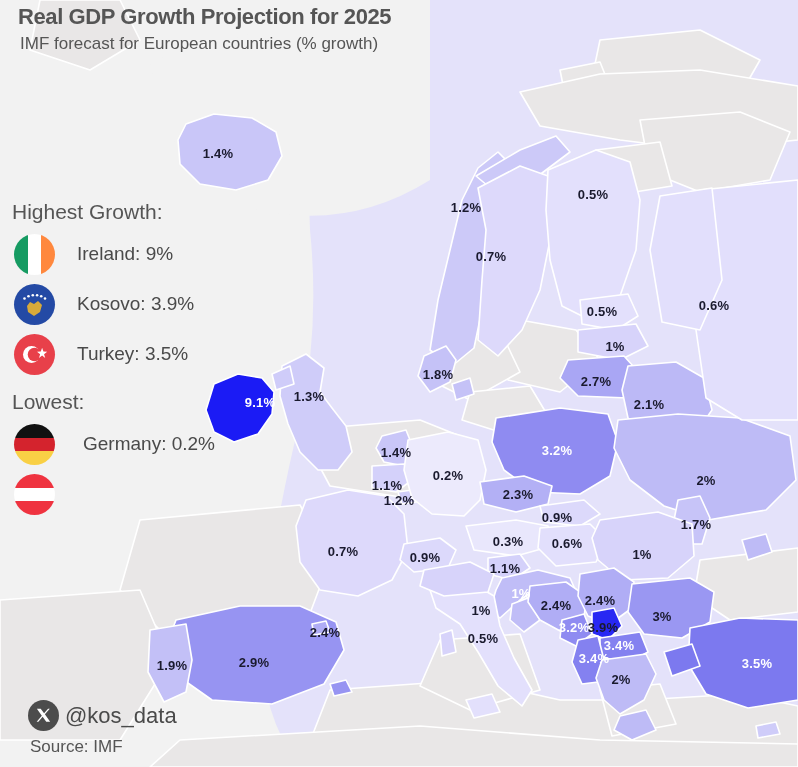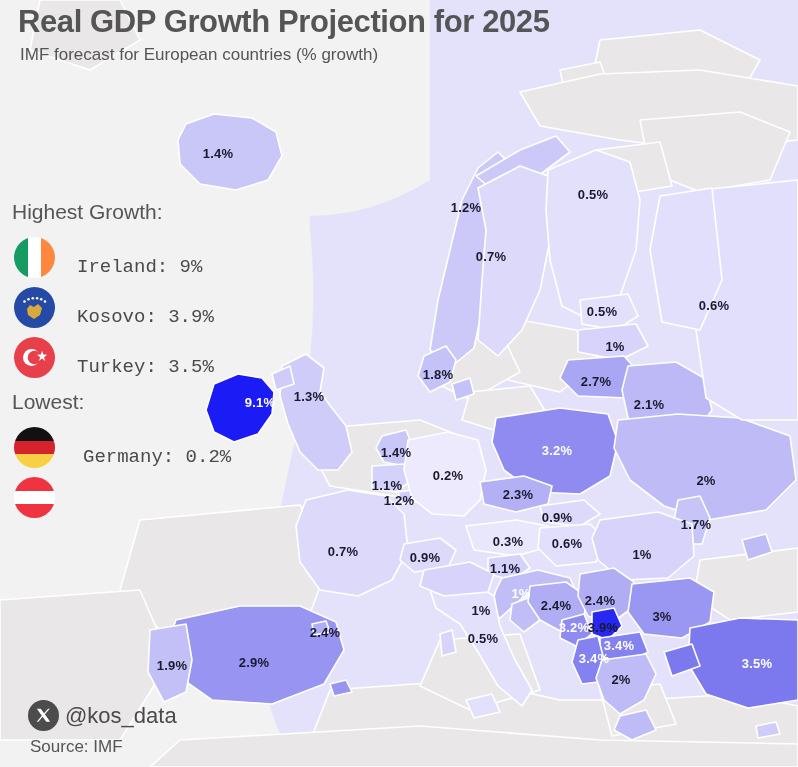--- a/index.html
+++ b/index.html
@@ -13,33 +13,33 @@
   }
   #stage{position:relative;width:798px;height:767px;overflow:hidden;background:#f2f2f2;}
 
   
   #map-layer{position:absolute;inset:0;}
   #map-svg{position:absolute;left:0;top:0;width:798px;height:767px;display:block;}
 
   
   #header{position:absolute;left:18px;top:4px;z-index:40;}
   #page-title{
-    font-size:31px;font-weight:bold;color:#555555;
+    font-size:22px;font-weight:bold;color:#555555;
     letter-spacing:-0.4px;line-height:1.15;margin:0;white-space:nowrap;
   }
   #page-subtitle{
     font-size:17px;color:#555555;margin:5px 0 0 2px;white-space:nowrap;
   }
 
   
   #legend-panel{position:absolute;left:10px;top:200px;z-index:40;}
   .legend-heading{
     font-size:21px;color:#555555;margin:0 0 6px 2px;
   }
-  .legend-row{display:flex;align-items:flex-end;height:48px;margin-bottom:2px;font-family:Liberation Mono, monospace;}
+  .legend-row{display:flex;align-items:center;height:48px;margin-bottom:2px;}
   .flag{
     width:41px;height:41px;border-radius:50%;
     flex:0 0 41px;overflow:hidden;position:relative;
     margin-left:4px;
   }
   .legend-label{
     font-size:19px;color:#4a4a4a;margin-left:22px;white-space:nowrap;
   }
   #legend-lowest-heading{margin-top:12px;}
   .legend-row.indent .legend-label{margin-left:28px;}

